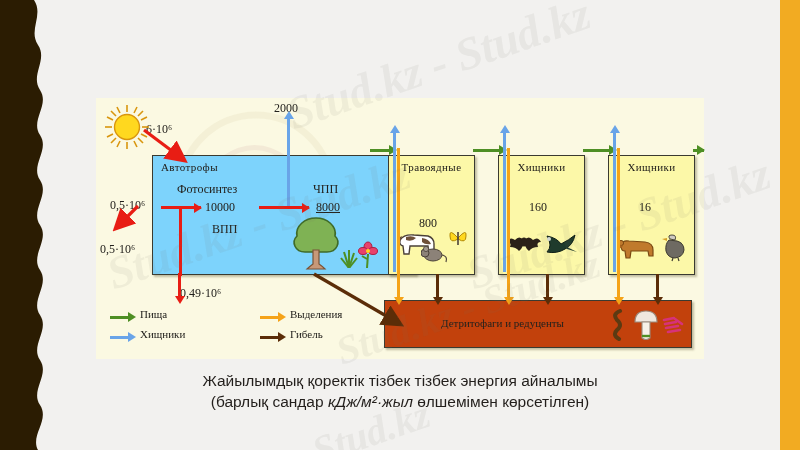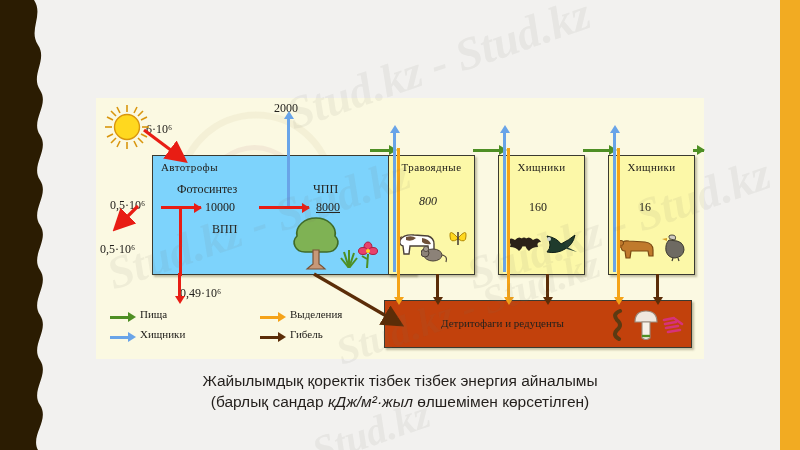--- a/index.html
+++ b/index.html
@@ -235,21 +235,21 @@
     <defs>
           <marker id="bh" markerWidth="7" markerHeight="7" refX="5.5" refY="3.5" orient="auto">
       <path d="M0,0 L7,3.5 L0,7 Z" fill="#5b2d08"></path>
           </marker>
         </defs>
     <line x1="4" y1="4" x2="90" y2="54" stroke="#5b2d08" stroke-width="3.2" marker-end="url(#bh)"></line>
   </svg>
 
   <div class="eco-box" style="left: 292px; top: 57px; width: 85px; height: 118px; background: rgb(252, 248, 168);">
     <div class="box-title">Травоядные</div>
-    <span class="val" style="left:30px;top:38px;font-style:italic;">800</span>
+    <span class="val" style="left:30px;top:60px;">800</span>
     <svg class="critter" style="left:5px;top:72px;" width="44" height="32" viewBox="0 0 44 32">
       <path d="M6 12 Q10 6 20 7 L34 8 Q40 10 40 16 L40 24 L35 24 L34 18 L16 18 L15 26 L10 26 L9 18 Q5 17 6 12 Z" fill="#ffffff" stroke="#4a4038" stroke-width="1.4"></path>
       <path d="M12 9 Q18 7 22 10 Q18 14 12 12 Z" fill="#6e5038"></path>
       <path d="M28 10 Q35 11 37 16 Q31 17 28 14 Z" fill="#6e5038"></path>
       <path d="M4 10 L8 8 L6 14 Z" fill="#6e5038"></path>
     </svg>
     <svg class="critter" style="left:32px;top:88px;" width="28" height="20" viewBox="0 0 28 20">
       <ellipse cx="12" cy="11" rx="9" ry="6" fill="#8c8278" stroke="#4a4038" stroke-width="1"></ellipse>
       <circle cx="4" cy="9" r="4" fill="#8c8278" stroke="#4a4038" stroke-width="1"></circle>
       <circle cx="5" cy="5" r="2.6" fill="#a39a90" stroke="#4a4038" stroke-width="0.8"></circle>

